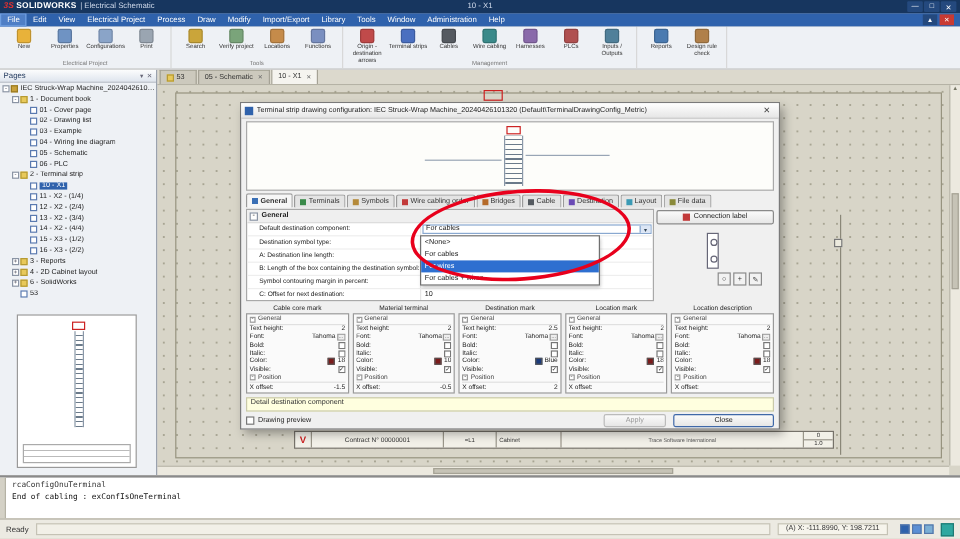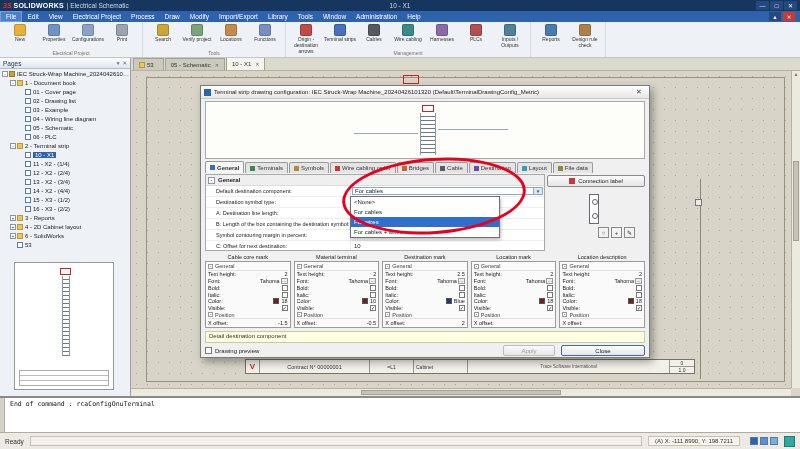--- a/index.html
+++ b/index.html
@@ -832,21 +832,22 @@
     <span>Drawing preview</span>
     <span class="btn apply">Apply</span>
     <span class="btn closebtn">Close</span>
   </div>
 </div>
 
 <div class="redcircle"></div>
 
 <div class="cmd">
   <div class="cmd-gutter"></div>
-  <div class="cmd-line l2">End of command : rcaConfigOnuTerminal</div>
+  <div class="cmd-line">rcaConfigOnuTerminal</div>
+  <div class="cmd-line l2">End of cabling : exConfIsOneTerminal</div>
 </div>
 
 <div class="status">
   <span>Ready</span>
   <span class="st-fill"></span>
   <span class="st-coords">(A) X: -111.8990, Y: 198.7211</span>
   <span class="st-icons">
     <span class="st-ic" style="background:#2f62ac"></span>
     <span class="st-ic" style="background:#5b8fd5"></span>
     <span class="st-ic" style="background:#7bafd5"></span>

